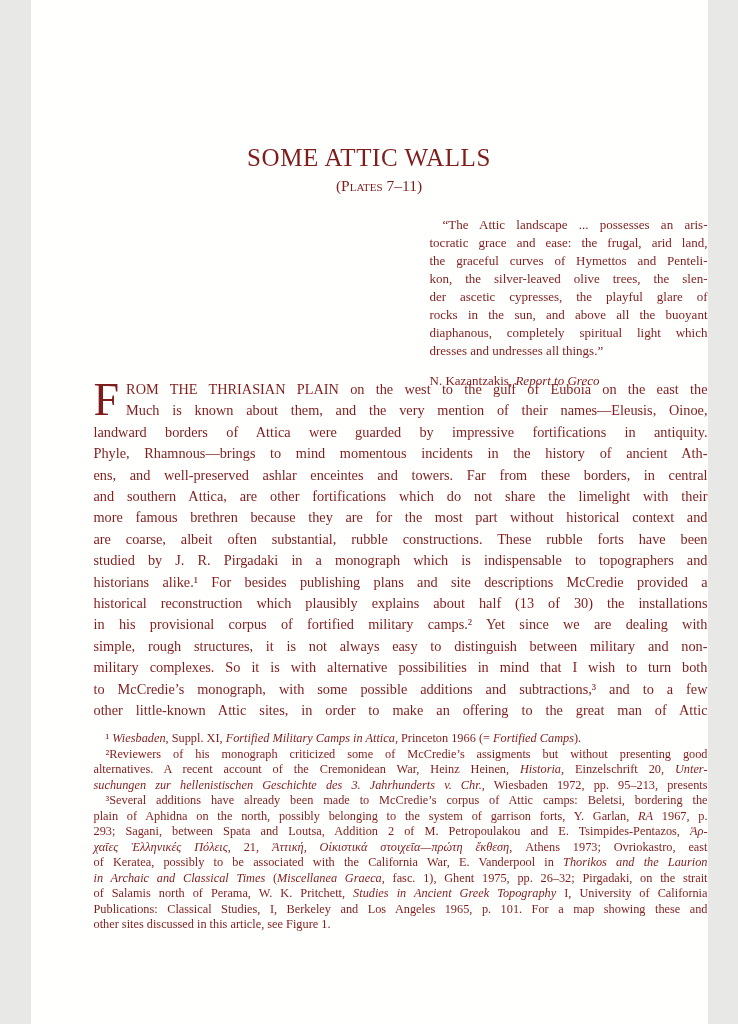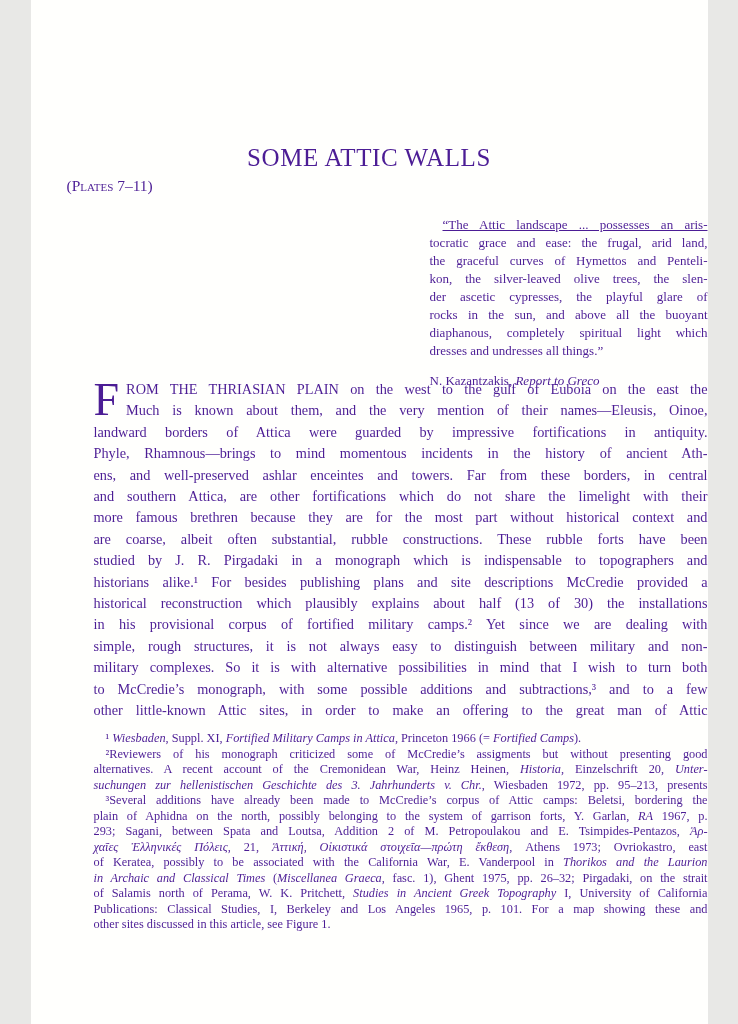--- a/index.html
+++ b/index.html
@@ -1,42 +1,42 @@
 <!DOCTYPE html>
 <html><head>
 <meta charset="utf-8">
 <style>
   html,body { margin:0; padding:0; background:#e8e8e6; }
   .page {
     position:relative;
     width:677px; height:1024px;
     margin:0 auto;
     background:#fffffd;
-    color:#4c1d95;
+    color:#7f1d1d;
     font-family:"Liberation Serif","DejaVu Serif",serif;
     overflow:hidden;
   }
   .title {
     position:absolute; top:127px; left:0; right:0;
     text-align:center;
     font-size:25px; letter-spacing:0.6px;
     font-weight:normal;
   }
   .subtitle {
     position:absolute; top:177px; left:0; right:16px;
-    text-align:left;
+    text-align:center;
     font-size:15.5px;
     font-variant:small-caps;
     margin-left:36px;
   }
   .quote {
     position:absolute; top:216px; left:399px; width:278px;
     font-size:13px; line-height:18px;
   }
-  .quote .line.first { text-indent:13px;text-decoration:underline; }
+  .quote .line.first { text-indent:13px; }
   .attrib { text-align:right; margin-top:12px; }
   .bodytext {
     position:absolute; top:379px; left:63px; width:614px;
     font-size:14.3px; line-height:21.4px;
   }
   .dropcap {
     float:left;
     font-size:46px; line-height:40px; height:41px;
     padding:1px 7px 0 0;
   }

